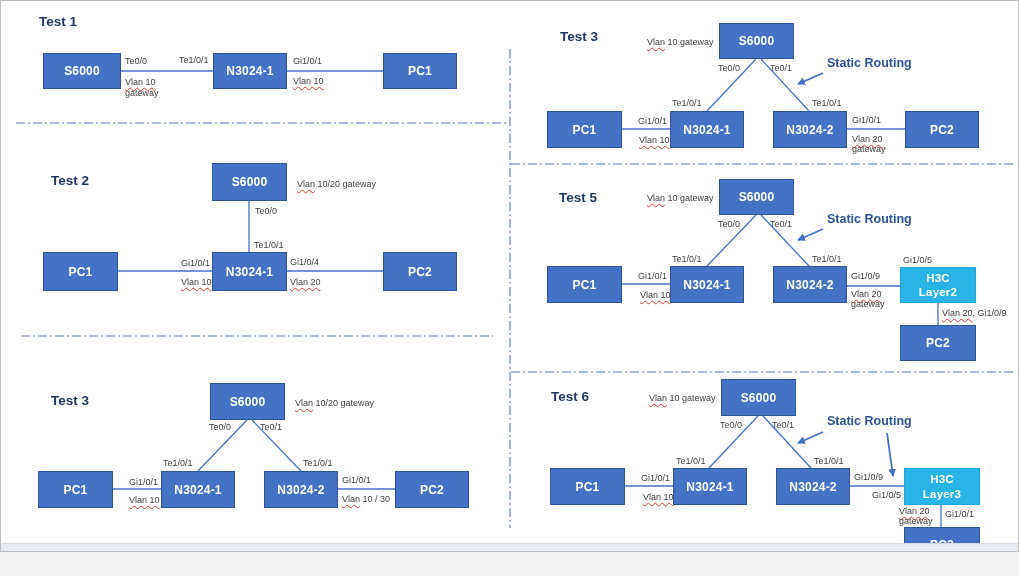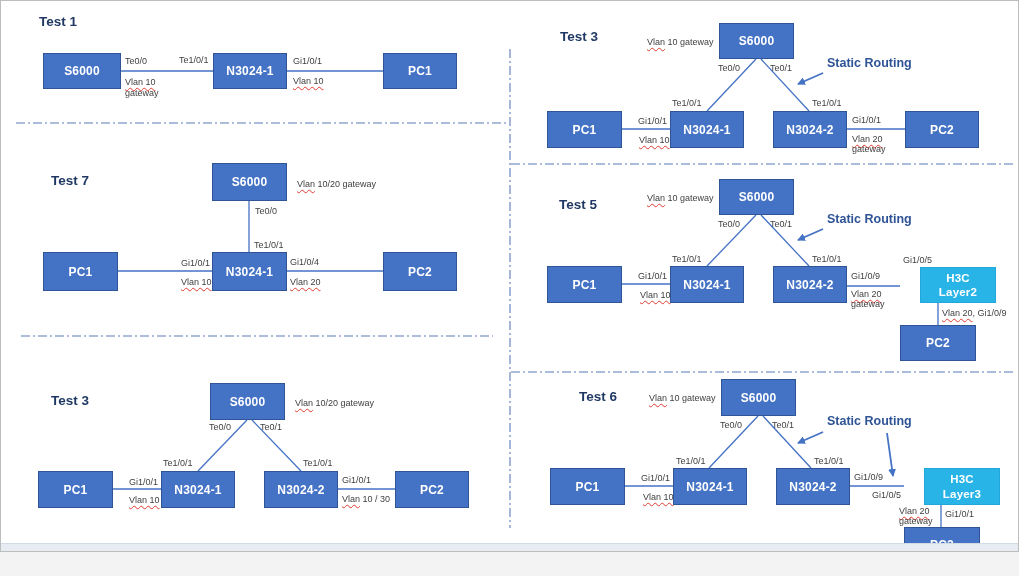--- a/index.html
+++ b/index.html
@@ -10,21 +10,21 @@
   }
   .wires{position:absolute;left:0;top:0;pointer-events:none;}
   .divline{stroke:#5b7bb8;stroke-width:1.1;stroke-dasharray:9 3 2 3;fill:none;}
   .conline{stroke:#4472c4;stroke-width:1.3;fill:none;}
   .arrline{stroke:#4472c4;stroke-width:1.8;fill:none;}
   .box{
     position:absolute;display:flex;align-items:center;justify-content:center;
     background:#4472c4;border:1.5px solid #2f5597;color:#ffffff;
     font-size:12px;font-weight:600;letter-spacing:.2px;box-sizing:border-box;
   }
-  .box.cyan{background:#29b4e8;border-color:#22a7db;flex-direction:column;line-height:1.25;font-size:11.5px;margin-left:20px;}
+  .box.cyan{background:#29b4e8;border-color:#22a7db;flex-direction:column;line-height:1.25;font-size:11.5px;}
   .ttl{position:absolute;color:#1f3864;font-weight:700;font-size:13.5px;white-space:nowrap;}
   .static{position:absolute;color:#2f5496;font-weight:700;font-size:12.5px;white-space:nowrap;}
   .lab{position:absolute;color:#3f3f3f;font-size:9px;line-height:1.15;white-space:nowrap;}
   .sq{
     text-decoration-line:underline;text-decoration-style:wavy;
     text-decoration-color:#e03c31;text-decoration-thickness:1px;text-underline-offset:2px;
   }
   .footer{position:absolute;left:8px;top:555px;font-size:6.5px;color:#8a8a8a;white-space:nowrap;}
   .bottombar{position:absolute;left:0;right:0;bottom:0;height:7px;background:#e7ecf3;border-top:1px solid #d4dae3;}
 </style>
@@ -92,21 +92,21 @@
   <div class="box" style="left:42px;top:52px;width:78px;height:36px">S6000</div>
   <div class="box" style="left:212px;top:52px;width:74px;height:36px">N3024-1</div>
   <div class="box" style="left:382px;top:52px;width:74px;height:36px">PC1</div>
   <div class="lab" style="left:124px;top:55px">Te0/0</div>
   <div class="lab" style="left:178px;top:54px">Te1/0/1</div>
   <div class="lab" style="left:124px;top:76px"><span class="sq">Vlan 10</span><span></span></div>
   <div class="lab" style="left:124px;top:87px">gateway</div>
   <div class="lab" style="left:292px;top:55px">Gi1/0/1</div>
   <div class="lab" style="left:292px;top:75px"><span class="sq">Vlan 10</span><span></span></div>
 
-  <div class="ttl" style="left:50px;top:172px">Test 7</div>
+  <div class="ttl" style="left:50px;top:172px">Test 2</div>
   <div class="box" style="left:211px;top:162px;width:75px;height:38px">S6000</div>
   <div class="lab" style="left:296px;top:178px"><span class="sq">Vlan</span><span> 10/20 gateway</span></div>
   <div class="lab" style="left:254px;top:205px">Te0/0</div>
   <div class="lab" style="left:253px;top:239px">Te1/0/1</div>
   <div class="box" style="left:42px;top:251px;width:75px;height:39px">PC1</div>
   <div class="box" style="left:211px;top:251px;width:75px;height:39px">N3024-1</div>
   <div class="box" style="left:382px;top:251px;width:74px;height:39px">PC2</div>
   <div class="lab" style="left:180px;top:257px">Gi1/0/1</div>
   <div class="lab" style="left:180px;top:276px"><span class="sq">Vlan 10</span><span></span></div>
   <div class="lab" style="left:289px;top:256px">Gi1/0/4</div>
@@ -139,21 +139,21 @@
   <div class="box" style="left:546px;top:110px;width:75px;height:37px">PC1</div>
   <div class="box" style="left:669px;top:110px;width:74px;height:37px">N3024-1</div>
   <div class="box" style="left:772px;top:110px;width:74px;height:37px">N3024-2</div>
   <div class="box" style="left:904px;top:110px;width:74px;height:37px">PC2</div>
   <div class="lab" style="left:637px;top:115px">Gi1/0/1</div>
   <div class="lab" style="left:638px;top:134px"><span class="sq">Vlan 10</span><span></span></div>
   <div class="lab" style="left:851px;top:114px">Gi1/0/1</div>
   <div class="lab" style="left:851px;top:133px"><span class="sq">Vlan 20</span><span></span></div>
   <div class="lab" style="left:851px;top:143px">gateway</div>
 
-  <div class="ttl" style="left:558px;top:196px">Test 5</div>
+  <div class="ttl" style="left:558px;top:189px">Test 5</div>
   <div class="lab" style="left:646px;top:192px"><span class="sq">Vlan</span><span> 10 gateway</span></div>
   <div class="box" style="left:718px;top:178px;width:75px;height:36px">S6000</div>
   <div class="lab" style="left:717px;top:218px">Te0/0</div>
   <div class="lab" style="left:769px;top:218px">Te0/1</div>
   <div class="static" style="left:826px;top:211px">Static Routing</div>
   <div class="lab" style="left:671px;top:253px">Te1/0/1</div>
   <div class="lab" style="left:811px;top:253px">Te1/0/1</div>
   <div class="box" style="left:546px;top:265px;width:75px;height:37px">PC1</div>
   <div class="box" style="left:669px;top:265px;width:74px;height:37px">N3024-1</div>
   <div class="box" style="left:772px;top:265px;width:74px;height:37px">N3024-2</div>
@@ -163,21 +163,21 @@
     </div>
   <div class="lab" style="left:637px;top:270px">Gi1/0/1</div>
   <div class="lab" style="left:639px;top:289px"><span class="sq">Vlan 10</span><span></span></div>
   <div class="lab" style="left:850px;top:270px">Gi1/0/9</div>
   <div class="lab" style="left:850px;top:288px"><span class="sq">Vlan 20</span><span></span></div>
   <div class="lab" style="left:850px;top:298px">gateway</div>
   <div class="lab" style="left:902px;top:254px">Gi1/0/5</div>
   <div class="lab" style="left:941px;top:307px"><span class="sq">Vlan 20</span><span>, Gi1/0/9</span></div>
   <div class="box" style="left:899px;top:324px;width:76px;height:36px">PC2</div>
 
-  <div class="ttl" style="left:578px;top:388px">Test 6</div>
+  <div class="ttl" style="left:550px;top:388px">Test 6</div>
   <div class="lab" style="left:648px;top:392px"><span class="sq">Vlan</span><span> 10 gateway</span></div>
   <div class="box" style="left:720px;top:378px;width:75px;height:37px">S6000</div>
   <div class="lab" style="left:719px;top:419px">Te0/0</div>
   <div class="lab" style="left:771px;top:419px">Te0/1</div>
   <div class="static" style="left:826px;top:413px">Static Routing</div>
   <div class="lab" style="left:675px;top:455px">Te1/0/1</div>
   <div class="lab" style="left:813px;top:455px">Te1/0/1</div>
   <div class="box" style="left:549px;top:467px;width:75px;height:37px">PC1</div>
   <div class="box" style="left:672px;top:467px;width:74px;height:37px">N3024-1</div>
   <div class="box" style="left:775px;top:467px;width:74px;height:37px">N3024-2</div>

